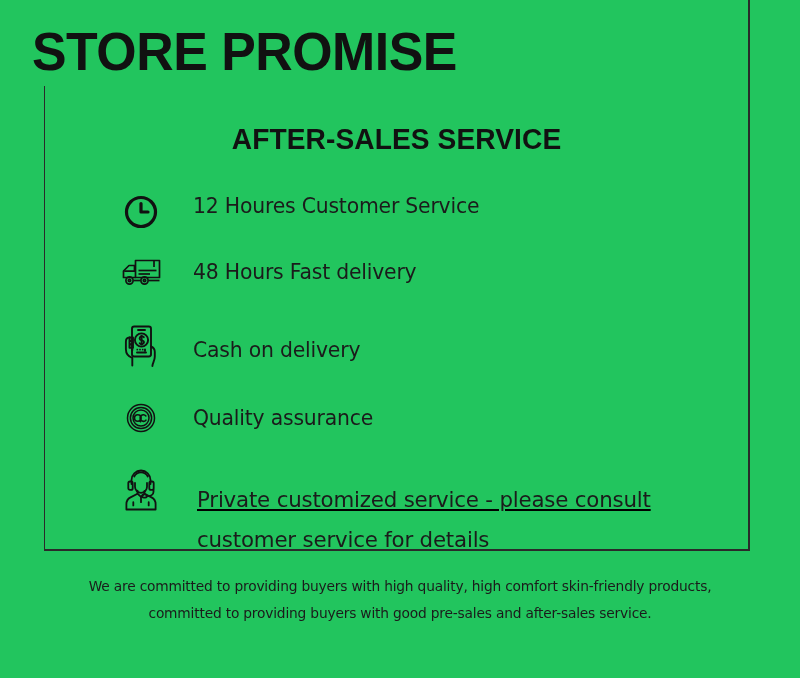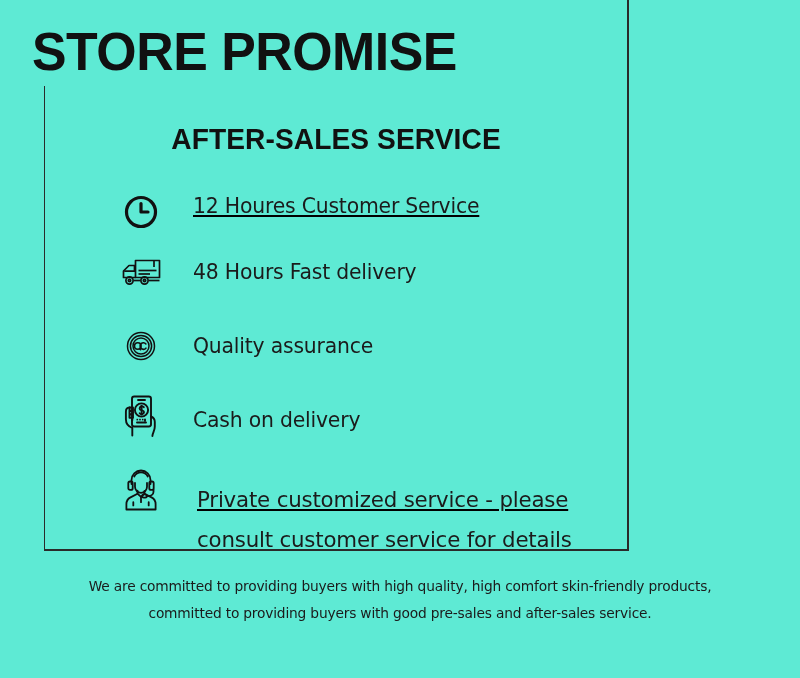--- a/index.html
+++ b/index.html
@@ -9,21 +9,21 @@
     height: 678px;
     background: #ffffff;
     font-family: "Liberation Sans", sans-serif;
     -webkit-font-smoothing: antialiased;
   }
 
   #page {
     position: relative;
     width: 800px;
     height: 678px;
-    background: #5eead4;
+    background: #22c55e;
     overflow: hidden;
   }
 
   
   .store-title {
     position: absolute;
     left: 32px;
     top: 22px;
     font-family: "Liberation Sans", sans-serif;
     font-weight: 700;
@@ -34,21 +34,21 @@
     transform: scaleX(0.96);
     transform-origin: left center;
     white-space: nowrap;
   }
 
   
   .promise-box {
     position: absolute;
     left: 44px;
     top: 86px;
-    width: 583px;
+    width: 704px;
     height: 464px;
     border: 1.5px solid #2a2a2a;
     border-top: none;
     border-right: none;
   }
   .promise-box::before {
     
     content: "";
     position: absolute;
     right: -1.5px;
@@ -117,21 +117,21 @@
     letter-spacing: -0.2px;
     transform: scaleX(0.97);
     transform-origin: left center;
   }
   .feature-label.two-line {
     font-size: 22px;
     line-height: 40px;
   }
 
   
-  .row-clock    { height: 68px; text-decoration: underline; }
+  .row-clock    { height: 68px; }
   .row-clock  .feature-icon { top: 12px; }
   .row-clock  .feature-label { padding-top: 4px; }
 
   .row-truck    { height: 62px; text-align: right; }
   .row-truck  .feature-icon { top: 4px; }
   .row-truck  .feature-label { padding-top: 0px; }
 
   .row-cash     { height: 72px; }
   .row-cash   .feature-icon { top: 2px; }
   .row-cash   .feature-label { padding-top: 8px; }
@@ -198,38 +198,20 @@
               <circle cx="9.5" cy="24.5" r="3.6"></circle>
               <circle cx="9.5" cy="24.5" r="1.2"></circle>
               <circle cx="24.5" cy="24.5" r="3.6"></circle>
               <circle cx="24.5" cy="24.5" r="1.2"></circle>
             </g>
             <line x1="13.5" y1="24.5" x2="20.5" y2="24.5" stroke="#111" stroke-width="1.7"></line>
             <line x1="28.5" y1="24.5" x2="39.5" y2="24.5" stroke="#111" stroke-width="1.7"></line>
           </svg>
         </span>
         <div class="feature-label">48 Hours Fast delivery</div>
-      </div>
-
-      <div class="feature-row row-quality">
-        <span class="feature-icon">
-          <svg width="36" height="36" viewBox="0 0 36 36">
-            <g fill="none" stroke="#111" stroke-width="1.5">
-              <circle cx="18" cy="18" r="13.5"></circle>
-              <circle cx="18" cy="18" r="10.6"></circle>
-              <circle cx="18" cy="18" r="8"></circle>
-            </g>
-            <g fill="none" stroke="#111" stroke-width="1.6" stroke-linecap="round">
-              <circle cx="14.8" cy="18" r="3.3"></circle>
-              <line x1="16.6" y1="20.4" x2="17.6" y2="21.7"></line>
-              <path d="M22.9 15.9 a3.3 3.3 0 1 0 0 4.3"></path>
-            </g>
-          </svg>
-        </span>
-        <div class="feature-label">Quality assurance</div>
       </div>
 
       <div class="feature-row row-cash">
         <span class="feature-icon">
           <svg width="40" height="44" viewBox="0 0 40 44">
             <g fill="none" stroke="#111" stroke-width="1.9" stroke-linejoin="round" stroke-linecap="round">
               <rect x="11" y="2.5" width="19" height="30" rx="2.2"></rect>
               <line x1="17" y1="6" x2="24" y2="6"></line>
               <line x1="16" y1="28.5" x2="25" y2="28.5"></line>
               <circle cx="20.5" cy="16" r="6.6"></circle>
@@ -244,20 +226,38 @@
             <g fill="#111">
               <rect x="15.5" y="24.8" width="1.6" height="1.6"></rect>
               <rect x="18.2" y="24.8" width="1.6" height="1.6"></rect>
               <rect x="20.9" y="24.8" width="1.6" height="1.6"></rect>
             </g>
           </svg>
         </span>
         <div class="feature-label">Cash on delivery</div>
       </div>
 
+      <div class="feature-row row-quality">
+        <span class="feature-icon">
+          <svg width="36" height="36" viewBox="0 0 36 36">
+            <g fill="none" stroke="#111" stroke-width="1.5">
+              <circle cx="18" cy="18" r="13.5"></circle>
+              <circle cx="18" cy="18" r="10.6"></circle>
+              <circle cx="18" cy="18" r="8"></circle>
+            </g>
+            <g fill="none" stroke="#111" stroke-width="1.6" stroke-linecap="round">
+              <circle cx="14.8" cy="18" r="3.3"></circle>
+              <line x1="16.6" y1="20.4" x2="17.6" y2="21.7"></line>
+              <path d="M22.9 15.9 a3.3 3.3 0 1 0 0 4.3"></path>
+            </g>
+          </svg>
+        </span>
+        <div class="feature-label">Quality assurance</div>
+      </div>
+
       <div class="feature-row row-private">
         <span class="feature-icon">
           <svg width="42" height="46" viewBox="0 0 42 46">
             <g fill="none" stroke="#111" stroke-width="1.8" stroke-linejoin="round" stroke-linecap="round">
               <path d="M11.5 18 V14 a9.5 9.5 0 0 1 19 0 v4"></path>
               <rect x="8.3" y="15.5" width="4.4" height="8.4" rx="1.7"></rect>
               <rect x="29.3" y="15.5" width="4.4" height="8.4" rx="1.7"></rect>
               <path d="M33.5 23.9 v1.8 c0 2.6 -2.4 4.3 -5.3 4.3 h-1.6"></path>
               <rect x="22.2" y="28.3" width="4.6" height="3.4" rx="1.6"></rect>
               <path d="M14.2 10.5 a7.6 7.6 0 0 1 13.6 0"></path>

